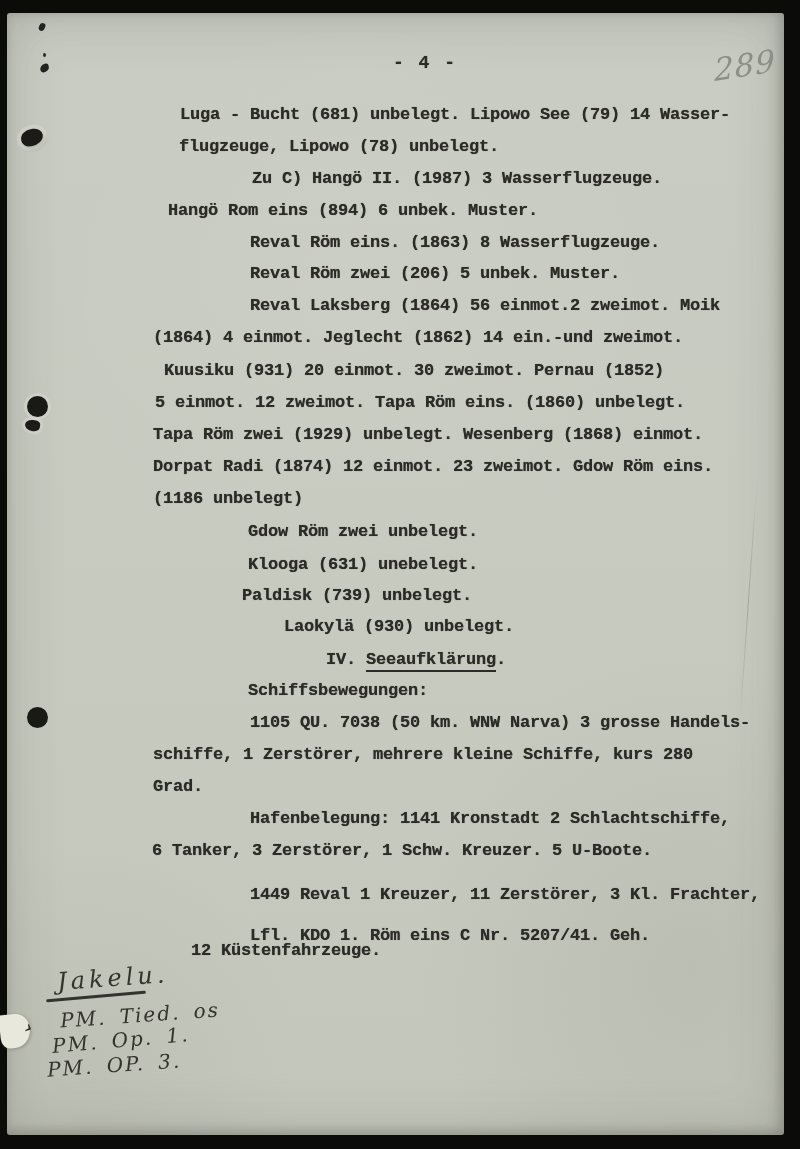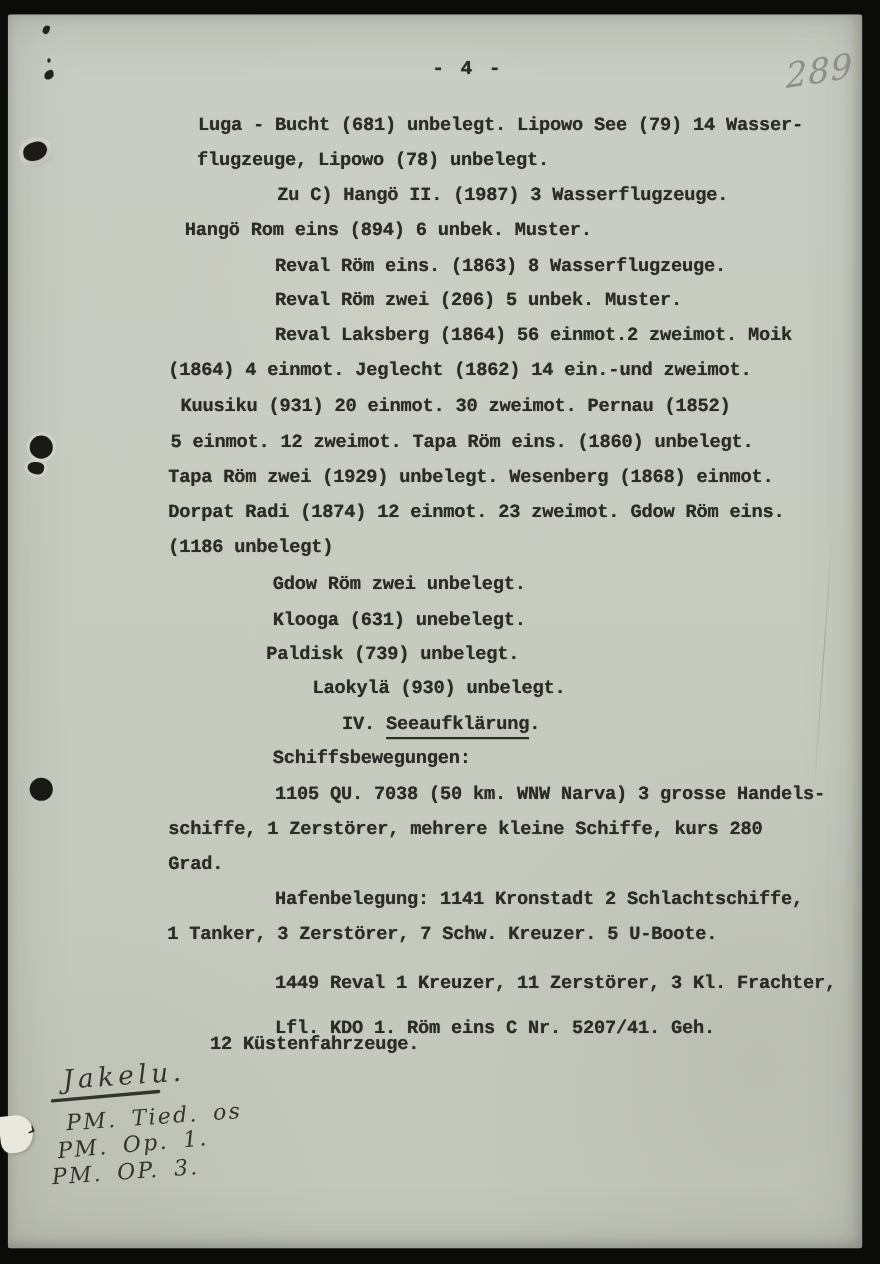--- a/index.html
+++ b/index.html
@@ -120,27 +120,27 @@
       <div class="typed-line" style="left: 153px; top: 327px;">(1864) 4 einmot. Jeglecht (1862) 14 ein.-und zweimot.</div>
       <div class="typed-line" style="left: 164px; top: 360px;">Kuusiku (931) 20 einmot. 30 zweimot. Pernau (1852)</div>
       <div class="typed-line" style="left: 155px; top: 392px;">5 einmot. 12 zweimot. Tapa Röm eins. (1860) unbelegt.</div>
       <div class="typed-line" style="left: 153px; top: 424px;">Tapa Röm zwei (1929) unbelegt. Wesenberg (1868) einmot.</div>
       <div class="typed-line" style="left: 153px; top: 456px;">Dorpat Radi (1874) 12 einmot. 23 zweimot. Gdow Röm eins.</div>
       <div class="typed-line" style="left: 153px; top: 488px;">(1186 unbelegt)</div>
       <div class="typed-line" style="left: 248px; top: 521px;">Gdow Röm zwei unbelegt.</div>
       <div class="typed-line" style="left: 248px; top: 554px;">Klooga (631) unebelegt.</div>
       <div class="typed-line" style="left: 242px; top: 585px;">Paldisk (739) unbelegt.</div>
       <div class="typed-line" style="left: 240px; top: 616px; margin-left: 44px;">Laokylä (930) unbelegt.</div>
-      <div class="typed-line" style="left: 311px; top: 649px; text-align: right;"><span>IV. </span><span class="u">Seeaufklärung</span><span>.</span></div>
+      <div class="typed-line" style="left: 326px; top: 649px; text-align: right;"><span>IV. </span><span class="u">Seeaufklärung</span><span>.</span></div>
       <div class="typed-line" style="left: 248px; top: 680px;">Schiffsbewegungen:</div>
       <div class="typed-line" style="left: 250px; top: 712px;">1105 QU. 7038 (50 km. WNW Narva) 3 grosse Handels-</div>
       <div class="typed-line" style="left: 153px; top: 744px;">schiffe, 1 Zerstörer, mehrere kleine Schiffe, kurs 280</div>
       <div class="typed-line" style="left: 153px; top: 776px;">Grad.</div>
       <div class="typed-line" style="left: 250px; top: 808px;">Hafenbelegung: 1141 Kronstadt 2 Schlachtschiffe,</div>
-      <div class="typed-line" style="left: 152px; top: 840px;">1 Tanker, 3 Zerstörer, 7 Schw. Kreuzer. 5 U-Boote.</div>
+      <div class="typed-line" style="left: 152px; top: 840px;">6 Tanker, 3 Zerstörer, 1 Schw. Kreuzer. 5 U-Boote.</div>
       <div class="typed-line" style="left: 250px; top: 872px; margin-top: 12px;">1449 Reval 1 Kreuzer, 11 Zerstörer, 3 Kl. Frachter,</div>
       <div class="typed-line" style="left: 152px; top: 940px; margin-left: 39px;">12 Küstenfahrzeuge.</div>
       <div class="typed-line" style="left: 250px; top: 925px;">Lfl. KDO 1. Röm eins C Nr. 5207/41. Geh.</div>
     </div>
 
   <div id="hw-title" class="hw" style="left:57px;top:966px;">Jakelu.</div>
   <div id="hw-underline" class="artifact"></div>
   <div id="hw-1" class="hw">PM. Tied. os</div>
   <div id="hw-2" class="hw">PM. Op. 1.</div>
   <div id="hw-3" class="hw">PM. OP. 3.</div>

